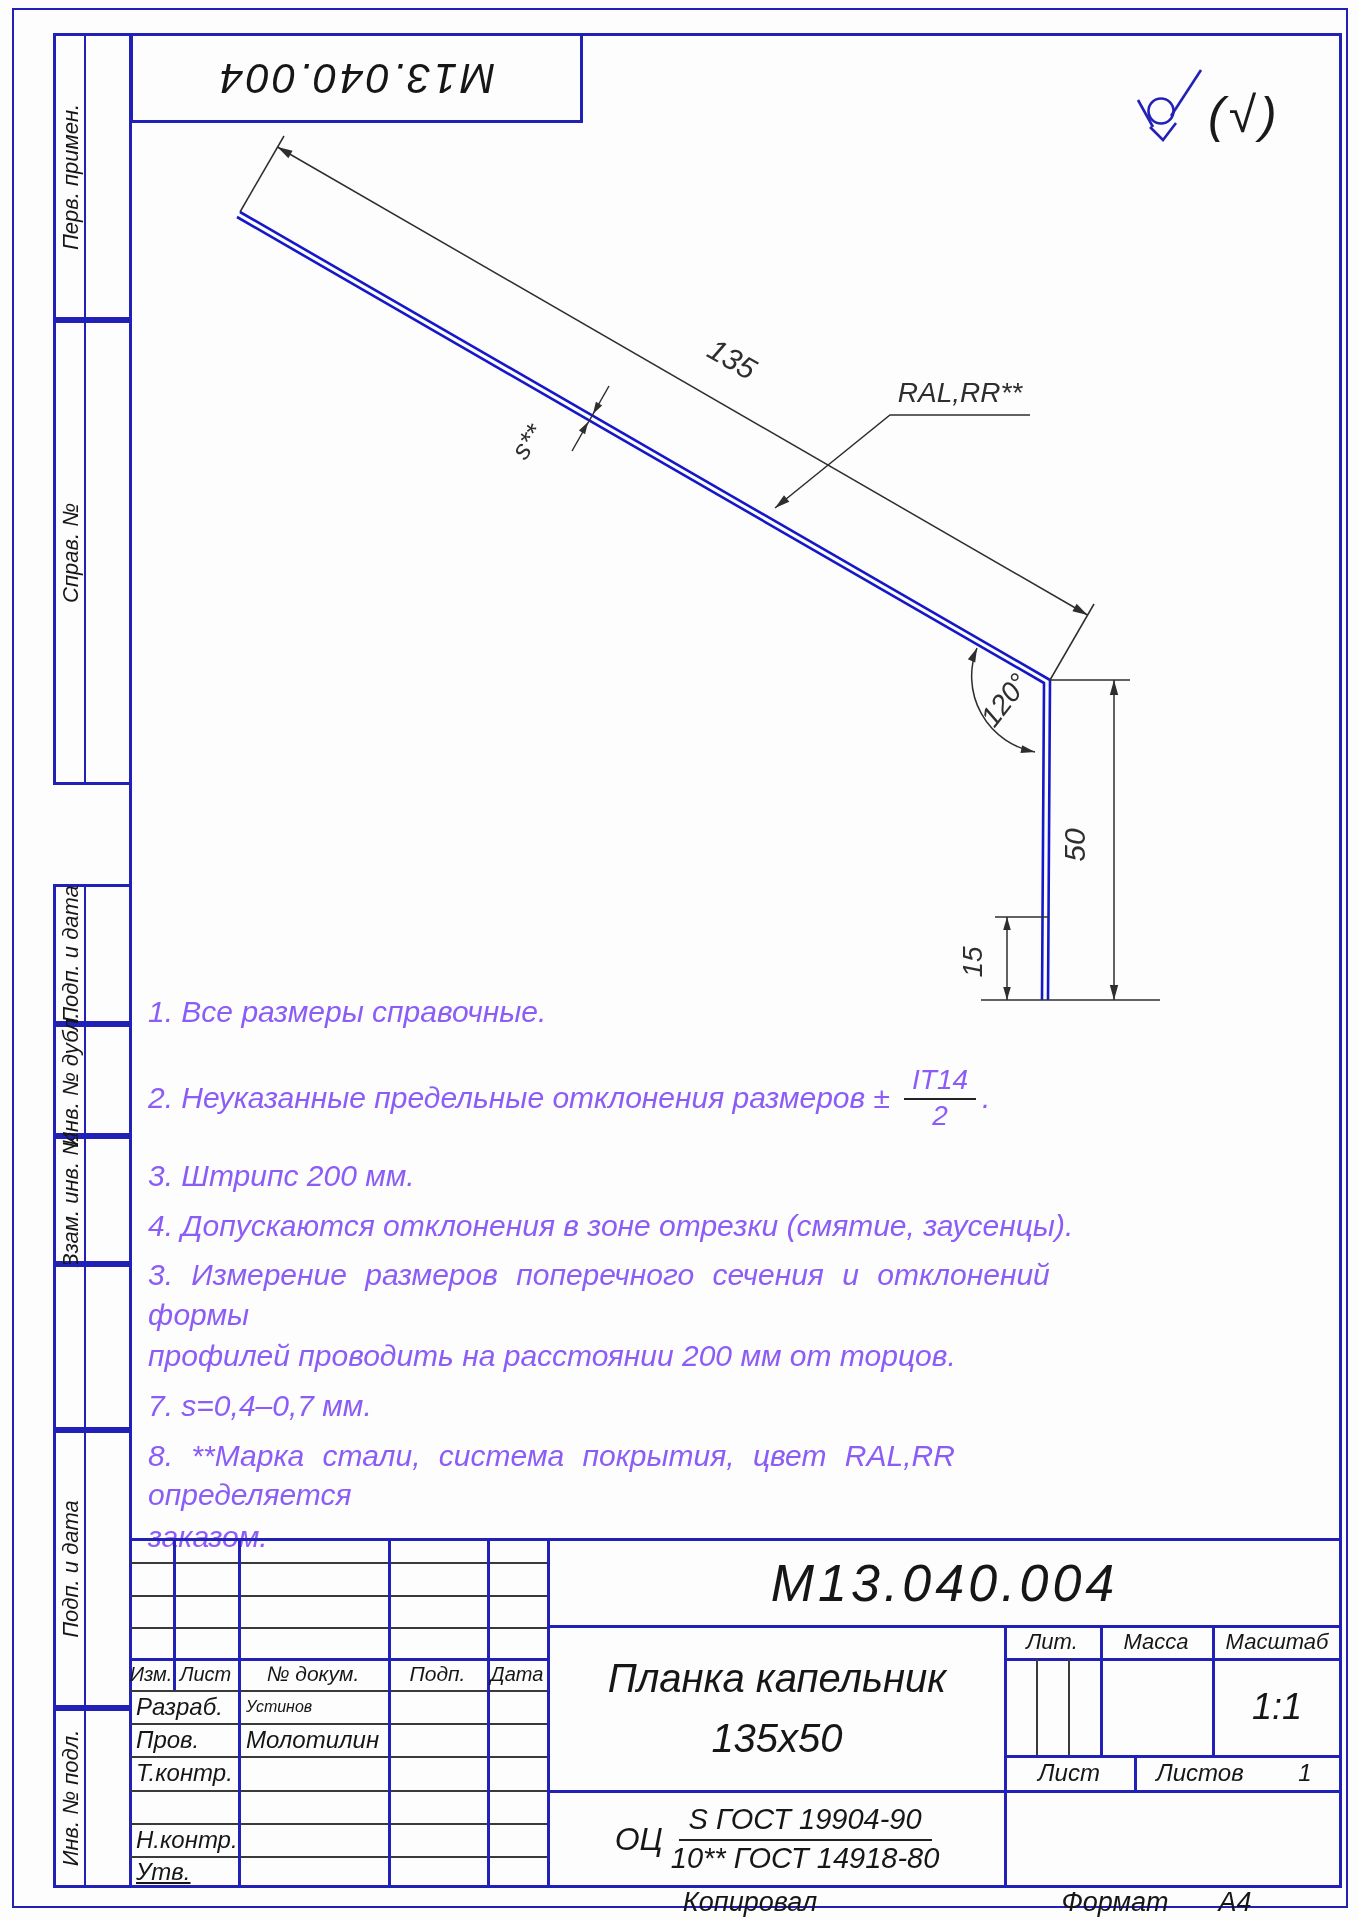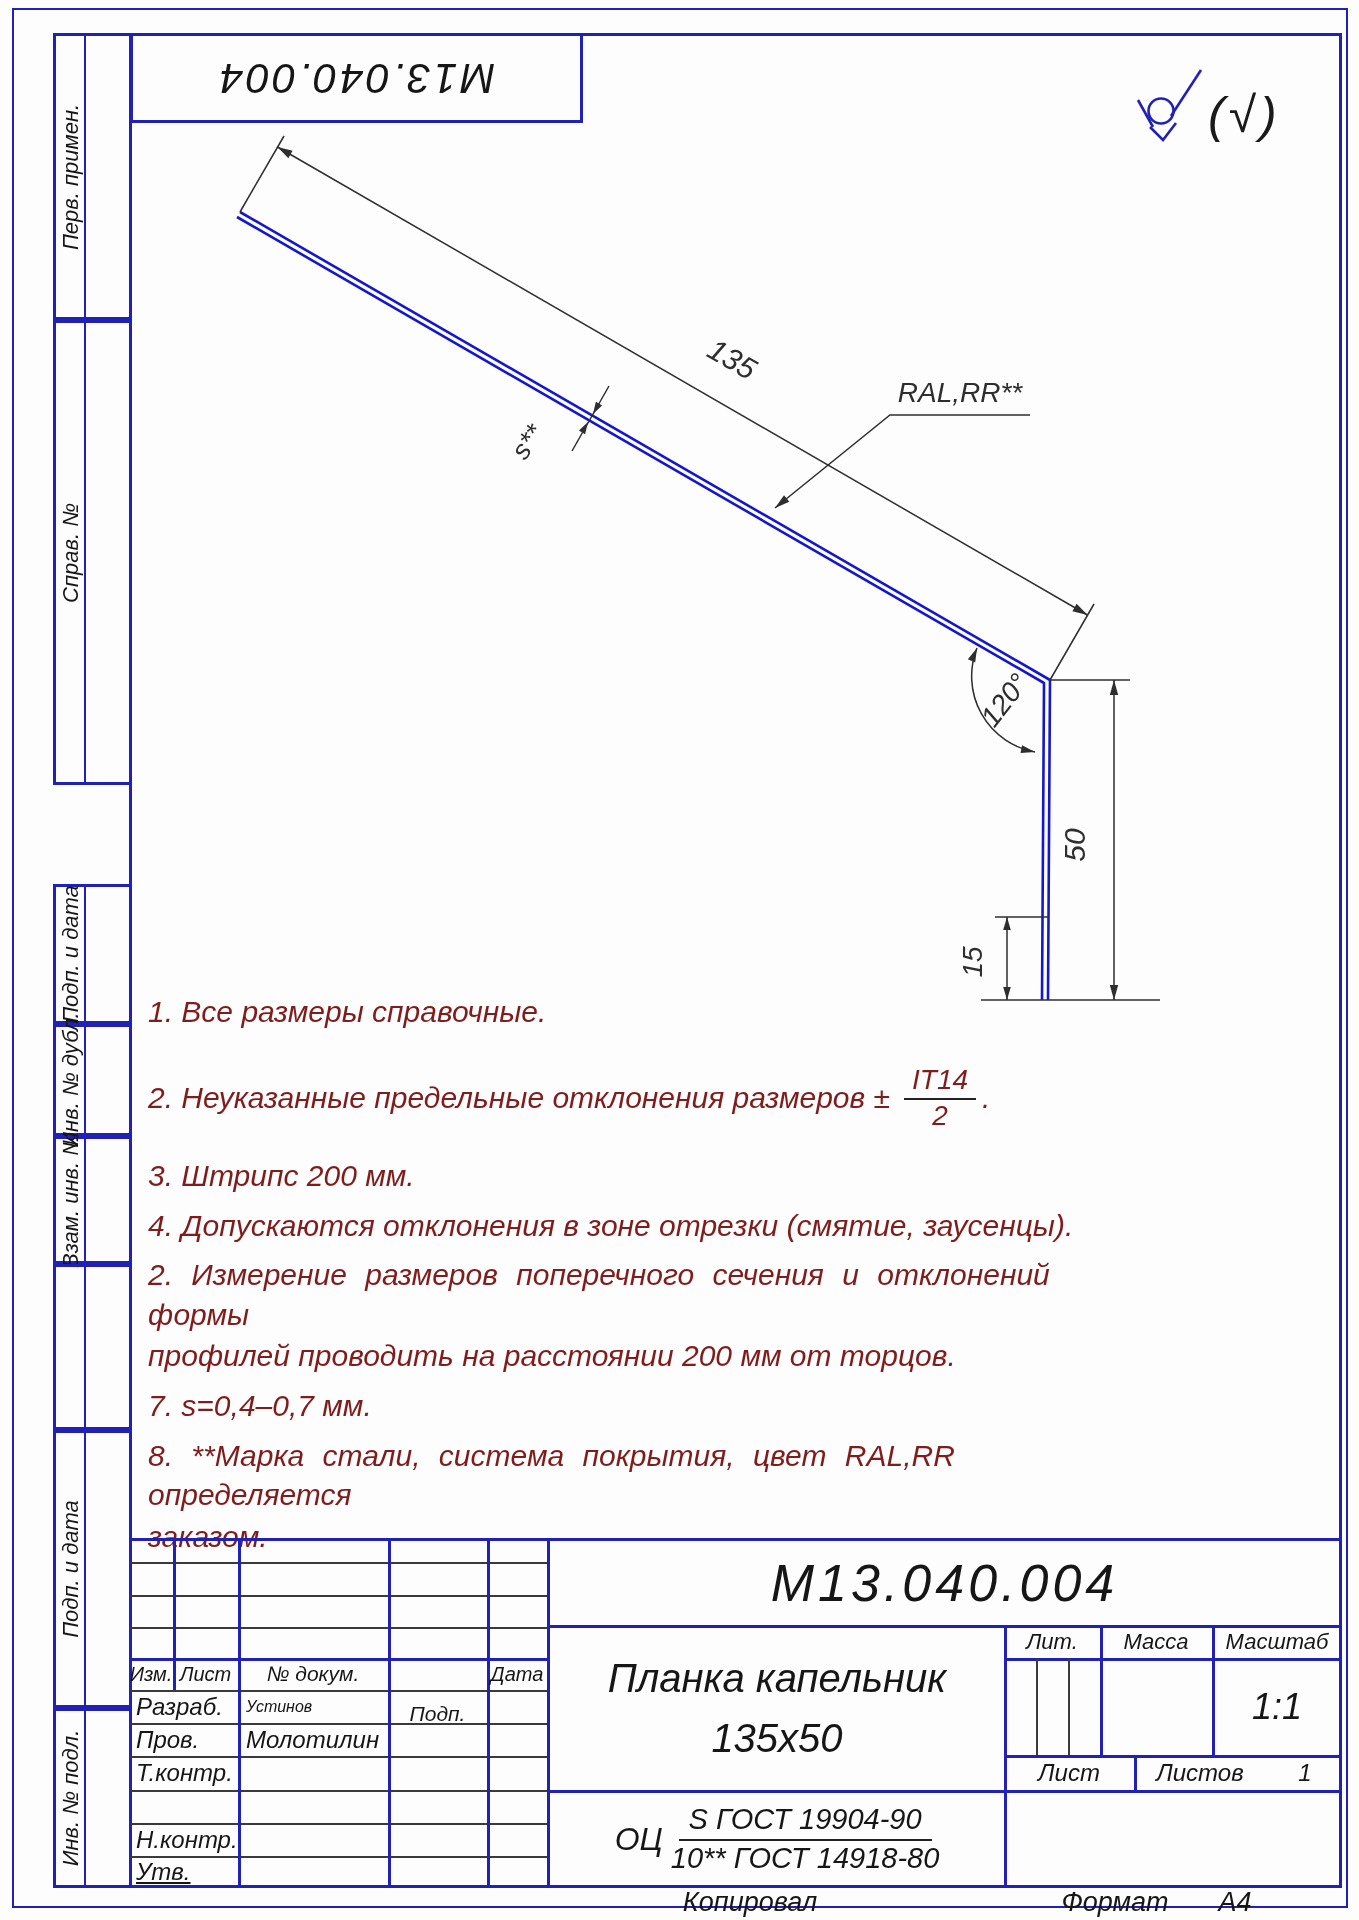--- a/index.html
+++ b/index.html
@@ -10,21 +10,21 @@
   .vl{position:absolute;background:#2121b8;width:3px;}
   .hlk{position:absolute;background:#3a3a3a;height:2px;}
   .vlk{position:absolute;background:#3a3a3a;width:2px;}
   .lbl{position:absolute;font-style:italic;color:#161616;display:flex;align-items:center;justify-content:center;box-sizing:border-box;}
   .left{justify-content:flex-start;}
   .frame{position:absolute;border:3px solid #2121b8;box-sizing:border-box;}
   .sidebox{position:absolute;left:53px;width:79px;border:3px solid #2121b8;box-sizing:border-box;}
   .sidebox .sdiv{position:absolute;top:0;bottom:0;left:28px;width:2px;background:#2121b8;}
   .sidelab{position:absolute;left:0;top:0;width:30px;height:100%;display:flex;align-items:center;justify-content:center;}
   .sidelab span{transform:rotate(-90deg);white-space:nowrap;font-style:italic;font-size:22px;color:#161616;}
-  #notes{position:absolute;left:148px;top:992px;width:948px;font-style:italic;font-size:30px;color:#7f1d1d;}
+  #notes{position:absolute;left:148px;top:992px;width:948px;font-style:italic;font-size:30px;color:#8b5cf6;}
   #notes p{margin:0 0 10px 0;line-height:1.32;}
   #notes p.j1{word-spacing:10px;margin-bottom:2px;}
   #notes p.cont{margin-top:0;}
   .fracline{display:flex;align-items:center;margin-bottom:24px;}
   .frac{display:inline-flex;flex-direction:column;align-items:center;margin:0 6px 0 14px;font-size:28px;line-height:1.15;}
   .frac .fn{border-bottom:2px solid #222;padding:0 8px 2px;}
   .mfrac{display:inline-flex;flex-direction:column;align-items:center;font-size:29px;line-height:1.2;margin-left:8px;}
   .mfrac .fn{border-bottom:2px solid #222;padding:0 10px 2px;}
   .rot180{transform:rotate(180deg);display:inline-block;white-space:nowrap;}
   text{font-family:"Liberation Sans",sans-serif;}
@@ -154,21 +154,21 @@
     <div class="fracline">
       <span>2.  Неуказанные предельные отклонения размеров ±</span>
       <span class="frac">
         <span class="fn">IT14</span>
         <span>2</span>
       </span>
       <span>.</span>
     </div>
     <p>3.  Штрипс 200 мм.</p>
     <p>4.  Допускаются отклонения в зоне отрезки (смятие, заусенцы).</p>
-    <p class="j1">2.  Измерение  размеров  поперечного  сечения  и  отклонений  формы</p>
+    <p class="j1">3.  Измерение  размеров  поперечного  сечения  и  отклонений  формы</p>
     <p class="cont">профилей проводить на расстоянии 200 мм от торцов.</p>
     <p>7.  s=0,4–0,7 мм.</p>
     <p class="j1">8.  **Марка  стали,  система  покрытия,  цвет  RAL,RR  определяется</p>
     <p class="cont">заказом.</p>
   </div>
 
   <div class="hl" style="left:129px;top:1538px;width:1213px;"></div>
   <div class="hl" style="left:547px;top:1625px;width:795px;"></div>
   <div class="hl" style="left:129px;top:1658px;width:421px;"></div>
   <div class="hl" style="left:1004px;top:1658px;width:338px;"></div>
@@ -191,21 +191,21 @@
   <div class="vl" style="left:173px;top:1538px;height:152px;"></div>
   <div class="vl" style="left:238px;top:1538px;height:350px;"></div>
   <div class="vl" style="left:388px;top:1538px;height:350px;"></div>
   <div class="vl" style="left:487px;top:1538px;height:350px;"></div>
   <div class="vlk" style="left:1036px;top:1658px;height:97px;"></div>
   <div class="vlk" style="left:1068px;top:1658px;height:97px;"></div>
 
   <div class="lbl" style="left:129px;top:1658px;width:44px;height:32px;font-size:20px;">Изм.</div>
   <div class="lbl" style="left:173px;top:1658px;width:65px;height:32px;font-size:20px;">Лист</div>
   <div class="lbl" style="left:238px;top:1658px;width:150px;height:32px;font-size:21px;">№ докум.</div>
-  <div class="lbl" style="left:388px;top:1658px;width:99px;height:32px;font-size:21px;margin-top:40px;">Подп.</div>
+  <div class="lbl" style="left:388px;top:1658px;width:99px;height:32px;font-size:21px;">Подп.</div>
   <div class="lbl" style="left:487px;top:1658px;width:60px;height:32px;font-size:20px;">Дата</div>
 
   <div class="lbl left" style="left:136px;top:1690px;width:100px;height:33px;font-size:24px;">Разраб.</div>
   <div class="lbl left" style="left:246px;top:1690px;width:140px;height:33px;font-size:16px;">Устинов</div>
   <div class="lbl left" style="left:136px;top:1723px;width:100px;height:33px;font-size:24px;">Пров.</div>
   <div class="lbl left" style="left:246px;top:1723px;width:140px;height:33px;font-size:24px;">Молотилин</div>
   <div class="lbl left" style="left:136px;top:1756px;width:100px;height:34px;font-size:24px;">Т.контр.</div>
   <div class="lbl left" style="left:246px;top:1756px;width:140px;height:34px;font-size:24px;"></div>
   <div class="lbl left" style="left:136px;top:1790px;width:100px;height:33px;font-size:24px;"></div>
   <div class="lbl left" style="left:246px;top:1790px;width:140px;height:33px;font-size:24px;"></div>

